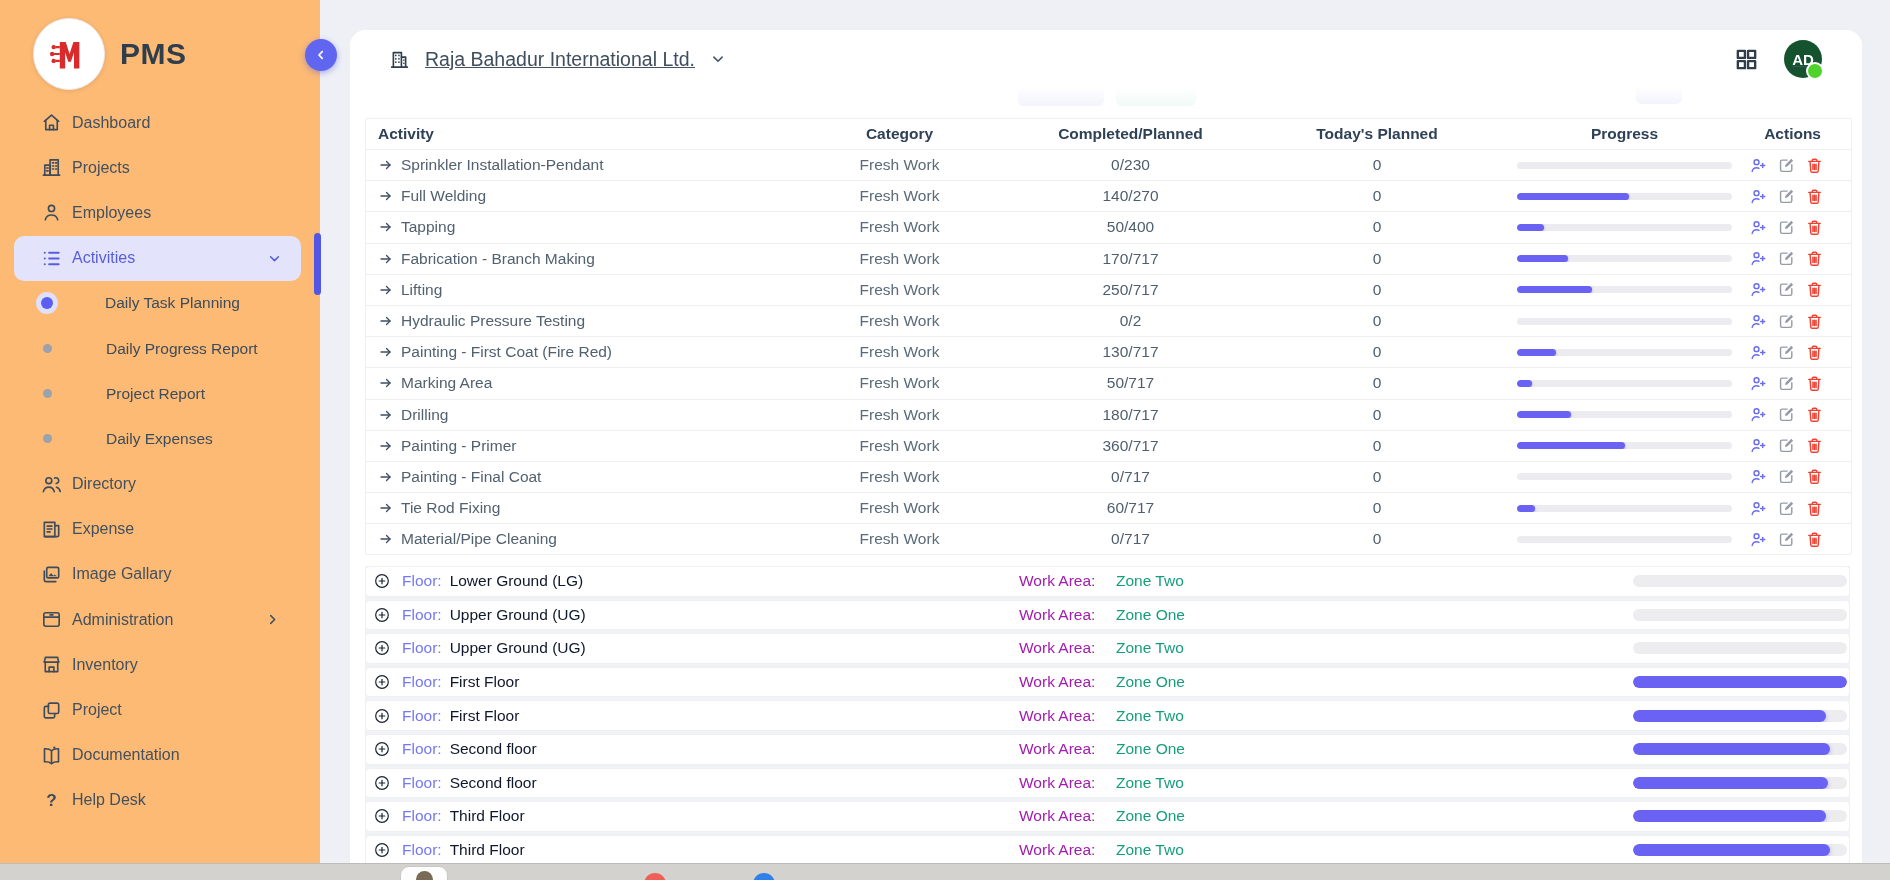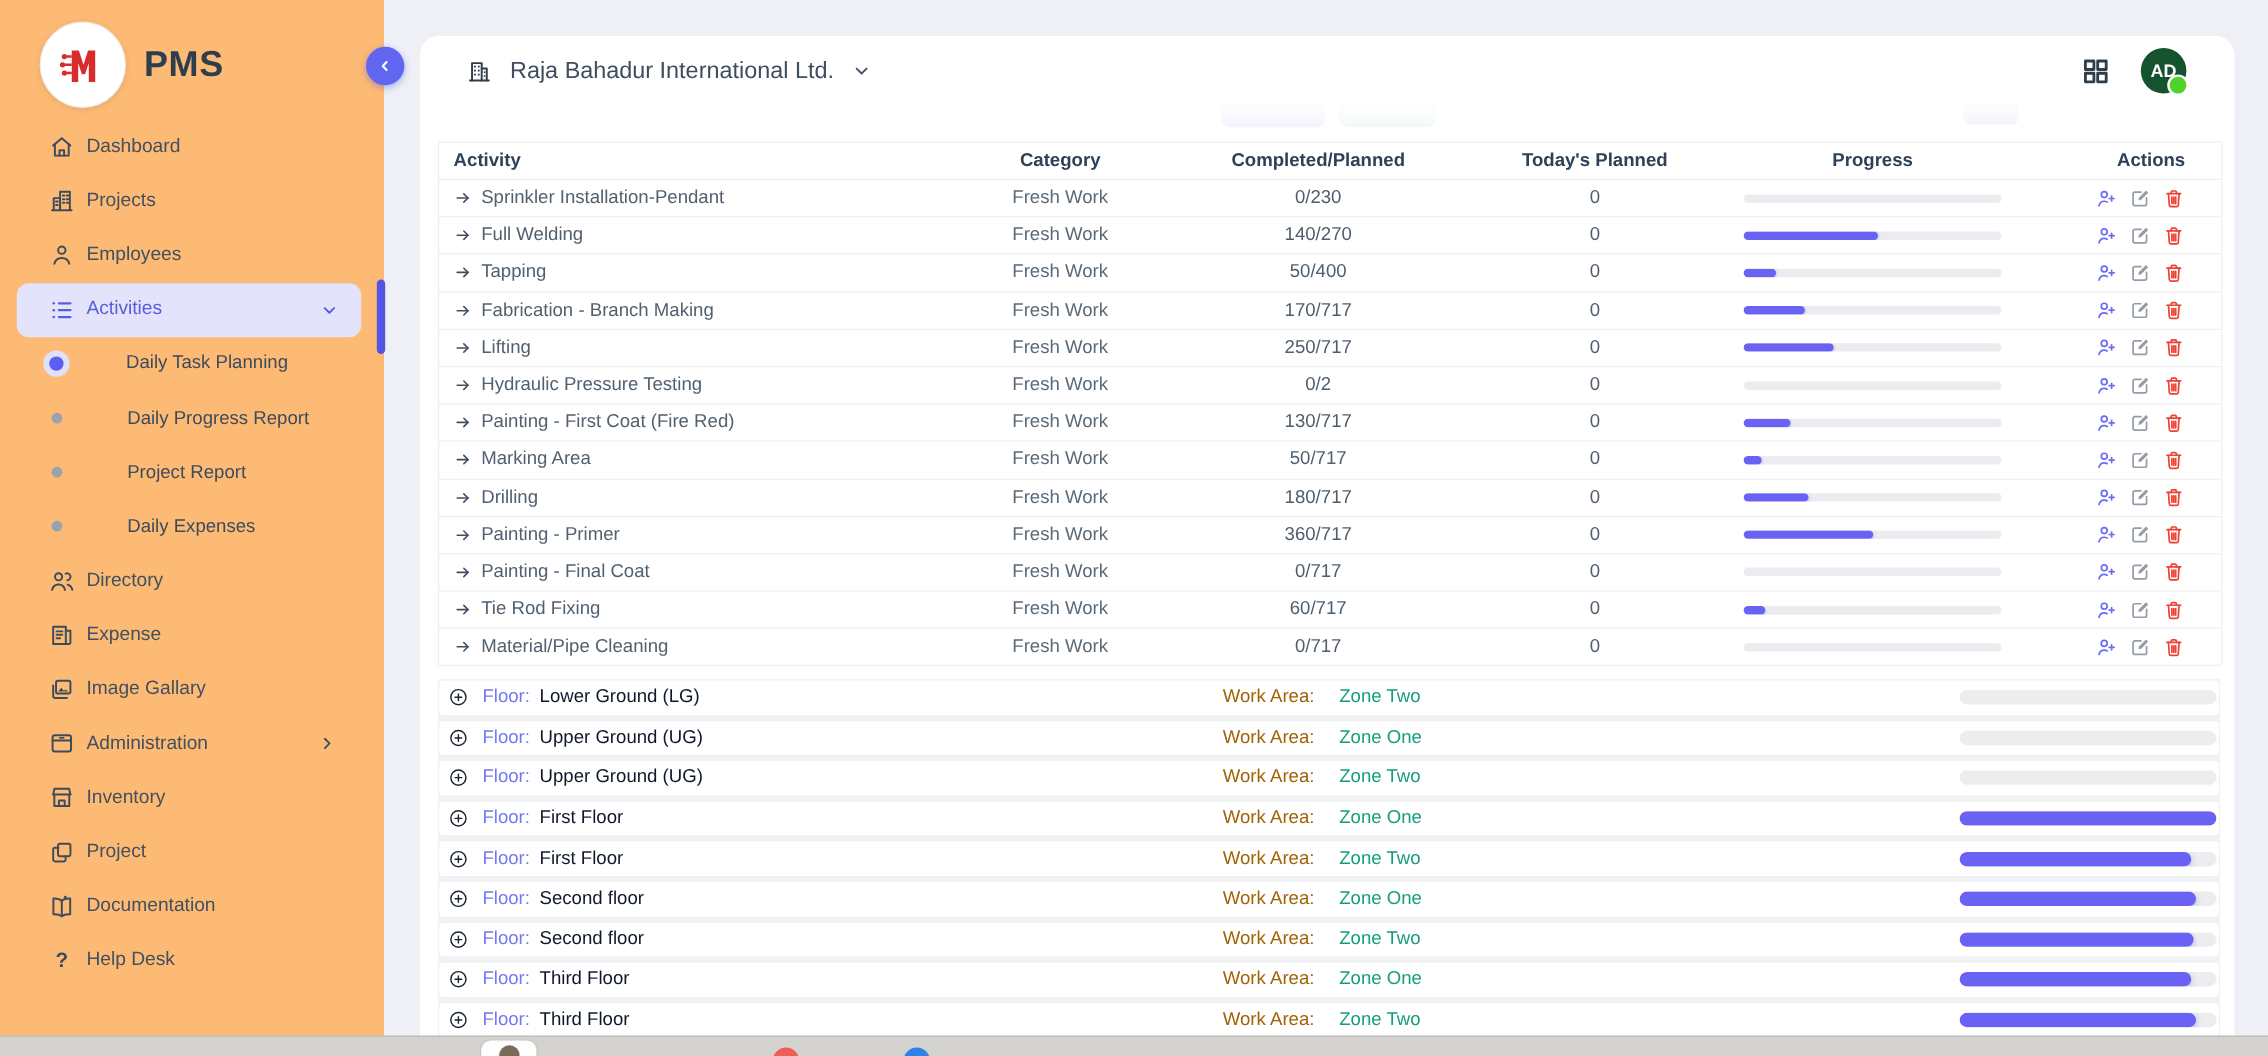--- a/index.html
+++ b/index.html
@@ -30,21 +30,21 @@
   .active-edge{position:absolute;left:314px;top:233px;width:7px;height:62px;border-radius:4px;background:#5156e5;}
 
   .collapse-btn{position:absolute;left:305px;top:39px;width:32px;height:32px;border-radius:50%;border:none;
                 background:#6066f0;color:#fff;z-index:20;cursor:pointer;display:flex;align-items:center;justify-content:center;
                 box-shadow:0 2px 6px rgba(80,86,229,.45);padding:0;}
   .collapse-btn svg{width:16px;height:16px;fill:none;stroke:#fff;stroke-width:2.6;stroke-linecap:round;stroke-linejoin:round;}
 
   
   .card{position:absolute;left:350px;top:30px;width:1512px;bottom:0;background:#fff;border-radius:16px 16px 0 0;z-index:1;}
   .topbar{position:absolute;left:0;right:0;top:0;height:58px;display:flex;align-items:center;
-          padding:0 40px 0 38px;z-index:6;background:#fff;border-radius:16px 16px 0 0;}
+          padding:0 40px 0 38px;z-index:6;background:#fff;border-radius:16px 16px 0 0;text-decoration:underline;}
   .company{display:flex;align-items:center;gap:14px;cursor:pointer;}
   .company .b-ic{width:23px;height:23px;color:#2f3e4e;}
   .company-name{font-size:19.5px;font-weight:500;color:#3e4e5e;}
   .company .chev{width:18px;height:18px;color:#44546a;}
   .topbar-right{margin-left:auto;display:flex;align-items:center;gap:24px;}
   .grid-btn{width:27px;height:27px;color:#303d4b;background:none;border:none;padding:0;cursor:pointer;}
   .avatar{position:relative;width:38px;height:38px;border-radius:50%;background:#14532d;color:#fff;
           display:flex;align-items:center;justify-content:center;font-size:15px;font-weight:700;cursor:pointer;}
   .online-dot{position:absolute;right:-2px;bottom:-2px;width:14px;height:14px;border-radius:50%;
               background:#4fd32a;border:2.5px solid #fff;}
@@ -53,21 +53,21 @@
   .blob{position:absolute;border-radius:6px;}
   .blob1{left:668px;top:56px;width:86px;height:20px;background:#c7c8f5;opacity:.35;}
   .blob2{left:766px;top:56px;width:80px;height:20px;background:#bfe9d9;opacity:.35;}
   .blob3{left:1286px;top:54px;width:46px;height:20px;background:#c7c8f5;opacity:.4;}
   .fade{position:absolute;left:0;right:0;top:58px;height:30px;z-index:5;
         background:linear-gradient(rgba(255,255,255,.96),rgba(255,255,255,0));}
 
   
   .atable{position:absolute;left:15px;width:1485px;top:88px;z-index:4;background:#fff;
           border:1px solid #edeff2;border-radius:2px;}
-  .thead,.trow{display:grid;grid-template-columns:410px 215px 215px 246px 217px 1fr;align-items:center;}
+  .thead,.trow{display:grid;grid-template-columns:410px 215px 215px 246px 217px 1fr;align-items:center;gap:16px;}
   .thead{height:30px;font-size:15.5px;font-weight:600;color:#2f4156;}
   .hc.c1{padding-left:12px;text-align:left;}
   .hc.c2,.hc.c3,.hc.c4,.hc.c5{text-align:center;}
   .hc.c6{text-align:right;padding-right:30px;}
   .trow{height:30.2px;border-top:1px solid #edeff3;font-size:15.5px;color:#52616f;}
   .cell.c1{display:flex;align-items:center;gap:7px;padding-left:12px;}
   .cell.c1 .arrow{width:16px;height:16px;color:#3f4f63;flex:0 0 auto;}
   .cell.c2{text-align:center;color:#5a6a78;}
   .cell.c3,.cell.c4{text-align:center;color:#4e5e6e;}
   .cell.c5{display:flex;justify-content:center;}
@@ -82,21 +82,21 @@
 
   
   .floor-list{position:absolute;left:15px;width:1485px;top:536px;background:#f1f2f6;z-index:4;}
   .floor-card{position:relative;height:30.6px;margin-bottom:3px;background:#fff;border:1px solid #eef0f3;
               border-radius:4px;display:flex;align-items:center;padding-left:7px;box-sizing:border-box;cursor:pointer;}
   .floor-card:last-child{margin-bottom:0;}
   .plus{width:18px;height:18px;color:#1b2430;margin-right:11px;flex:0 0 auto;}
   .plus svg{stroke-width:1.6;}
   .flabel{font-size:15.5px;font-weight:500;color:#7478f1;margin-right:8px;}
   .fval{font-size:15.5px;font-weight:500;color:#0f172a;}
-  .wlabel{position:absolute;left:653px;font-size:15.5px;font-weight:500;color:#a16207;}
+  .wlabel{position:absolute;left:653px;font-size:15.5px;font-weight:500;color:#a21caf;}
   .wval{position:absolute;left:750px;font-size:15.5px;font-weight:500;color:#159e7c;}
   .ftrack{position:absolute;right:2px;top:50%;transform:translateY(-50%);width:214px;height:12px;border-radius:7px;
           background:#ededf0;overflow:hidden;}
   .ffill{height:100%;border-radius:7px;background:#6a62f2;box-shadow:0 2px 5px rgba(106,98,242,.45);}
 
   
   .taskbar{position:absolute;left:0;bottom:0;width:1890px;height:16px;background:#d3d2ce;z-index:60;
            border-top:1px solid #bdbcb8;}
   .tb-app{position:absolute;left:400px;top:2px;width:46px;height:26px;background:#fdfdfd;border-radius:9px;
           border:1px solid #c9c8c4;display:flex;justify-content:center;cursor:pointer;}

